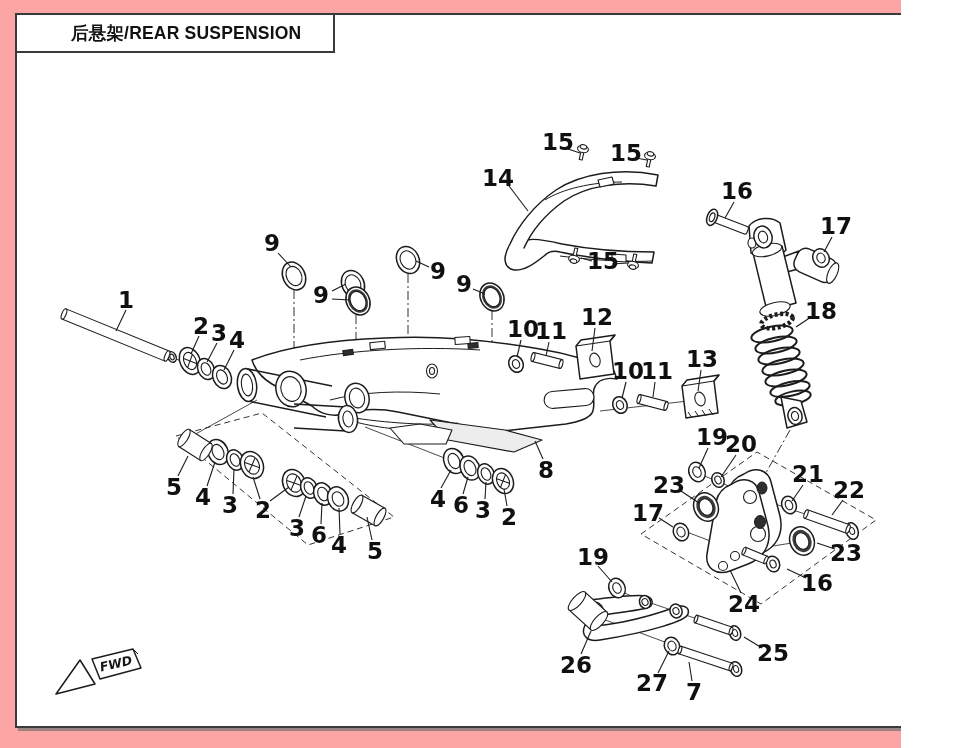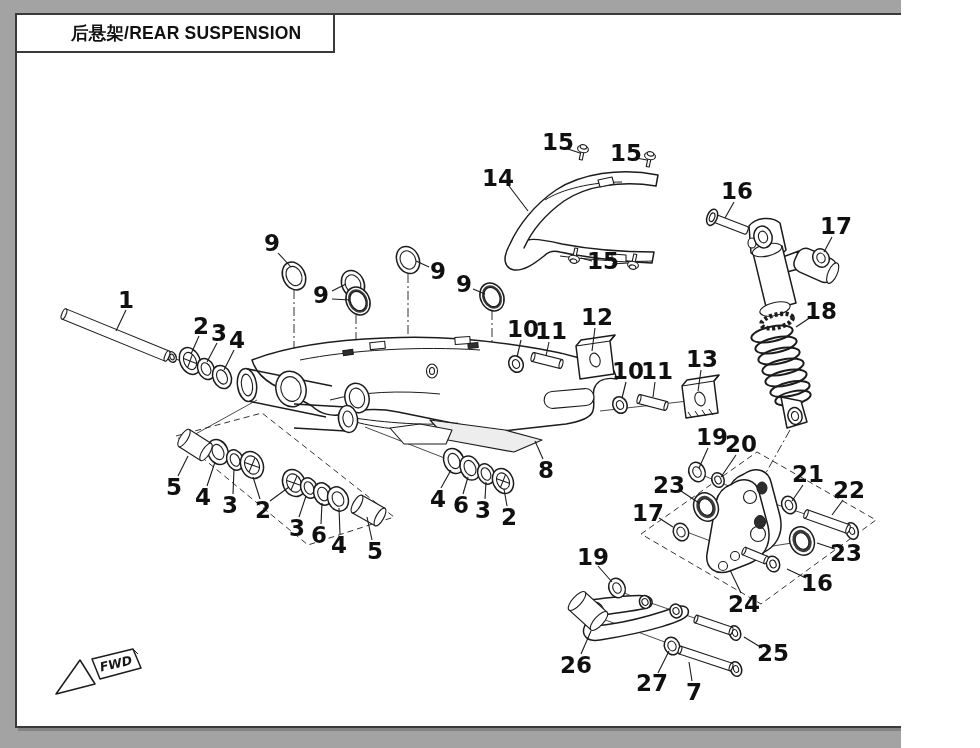--- a/index.html
+++ b/index.html
@@ -1,16 +1,16 @@
 <!DOCTYPE html>
 <html><head>
 <meta charset="utf-8">
 <style>
   html,body{margin:0;padding:0;background:#fff;}
-  .canvas{position:relative;width:901px;height:748px;background:#a3a3a3;overflow:hidden;
+  .canvas{position:relative;width:901px;height:748px;background:#fca5a5;overflow:hidden;
           font-family:"Liberation Sans",sans-serif;}
   .frame{position:absolute;left:15px;top:13px;width:950px;height:715px;box-sizing:border-box;
          border:2px solid #3a3a3a;box-shadow:3px 3px 0 rgba(120,120,120,.75);background:#fff;}
   .title-box{position:absolute;left:15px;top:13px;width:320px;height:40px;box-sizing:border-box;
          border:2px solid #3a3a3a;background:#fff;display:flex;align-items:center;padding-left:54px;}
   .title-box span{font-size:17.5px;font-weight:700;color:#111;letter-spacing:.2px;white-space:nowrap;}
   svg.diagram{position:absolute;left:0;top:0;width:980px;height:748px;}
   .callout-num{font:700 23px "DejaVu Sans","Liberation Sans",sans-serif;fill:#101010;}
   .fwd-text{font:italic 700 12.5px "DejaVu Sans","Liberation Sans",sans-serif;fill:#161616;}
   .ln{stroke:#1c1c1c;fill:none;}

